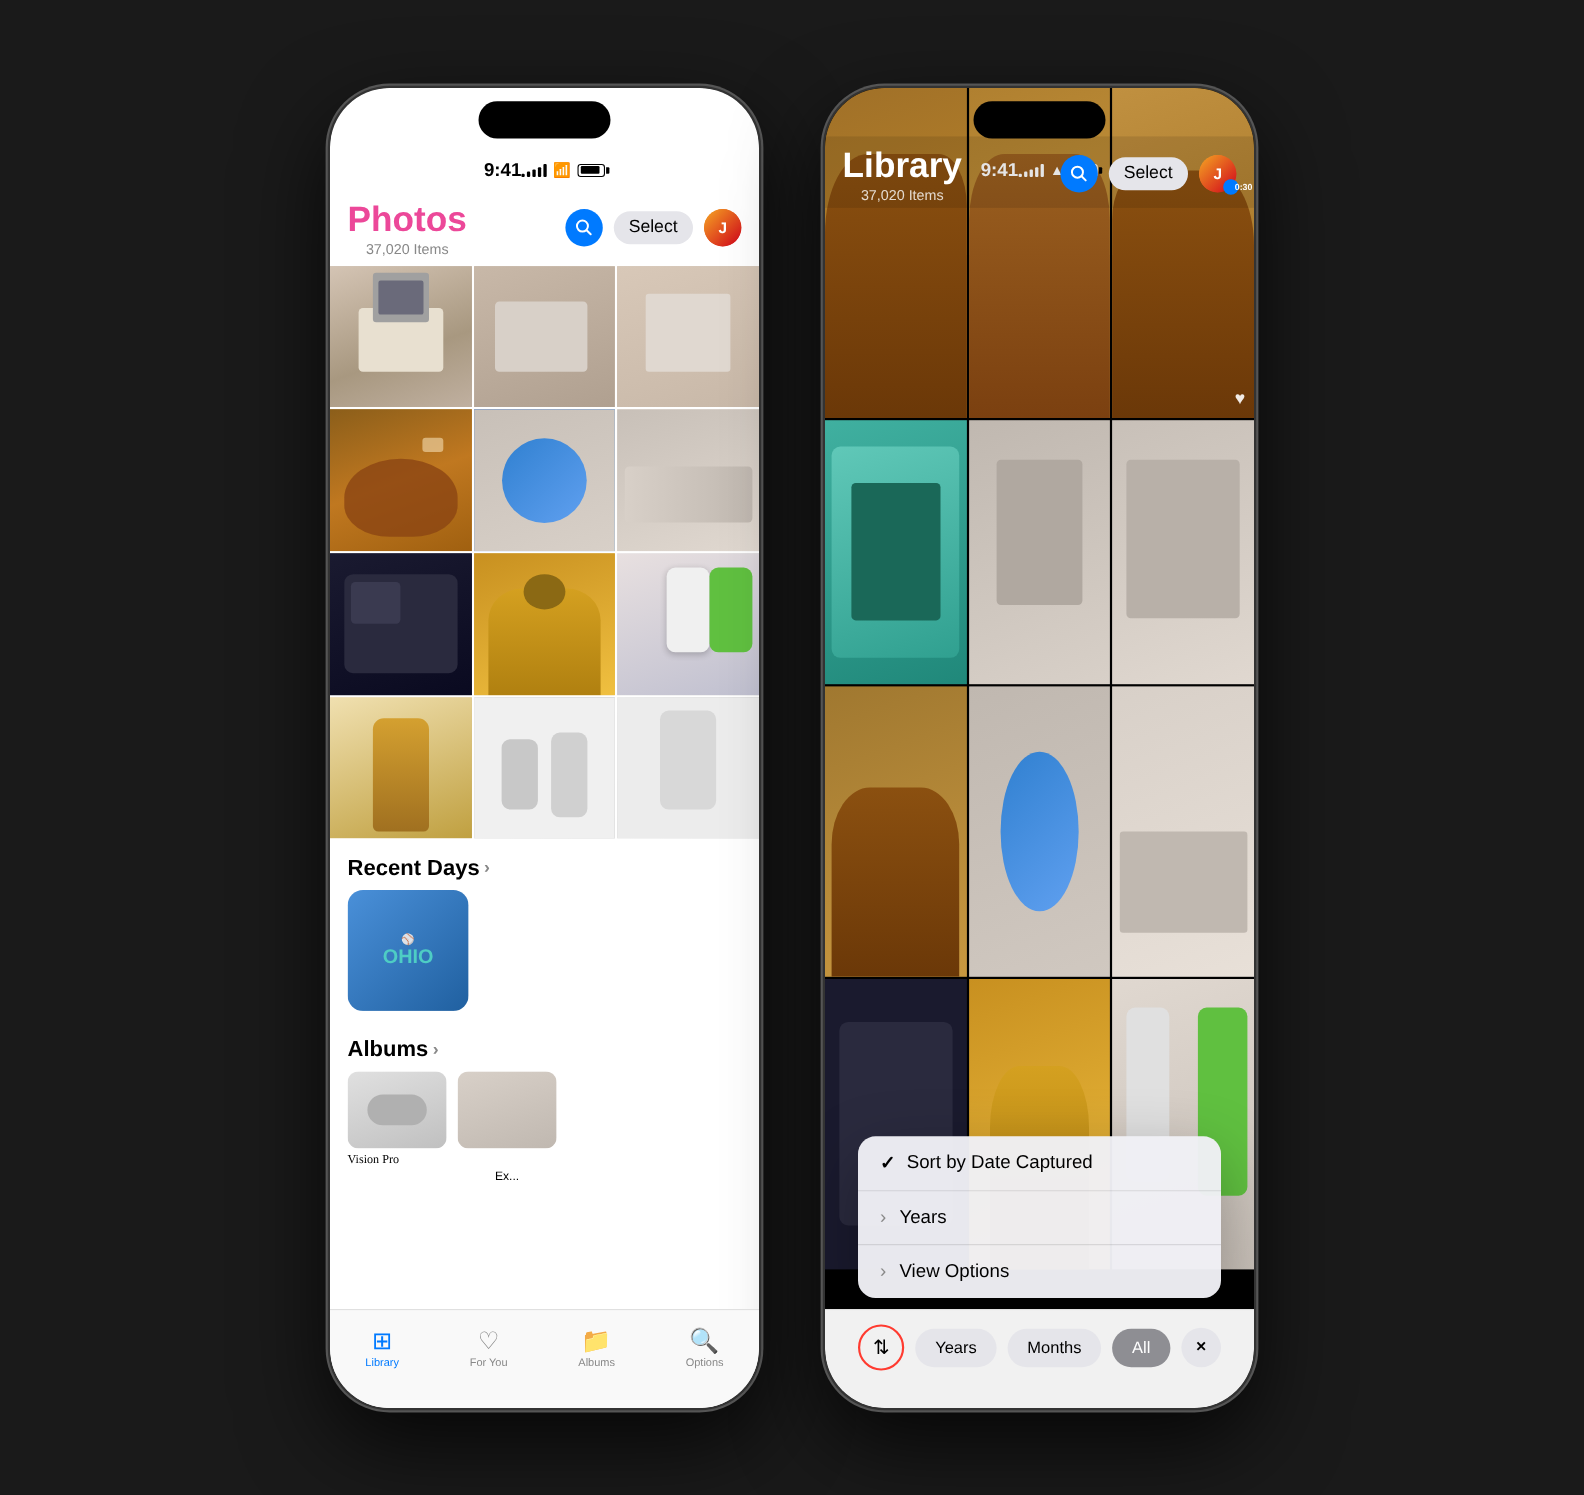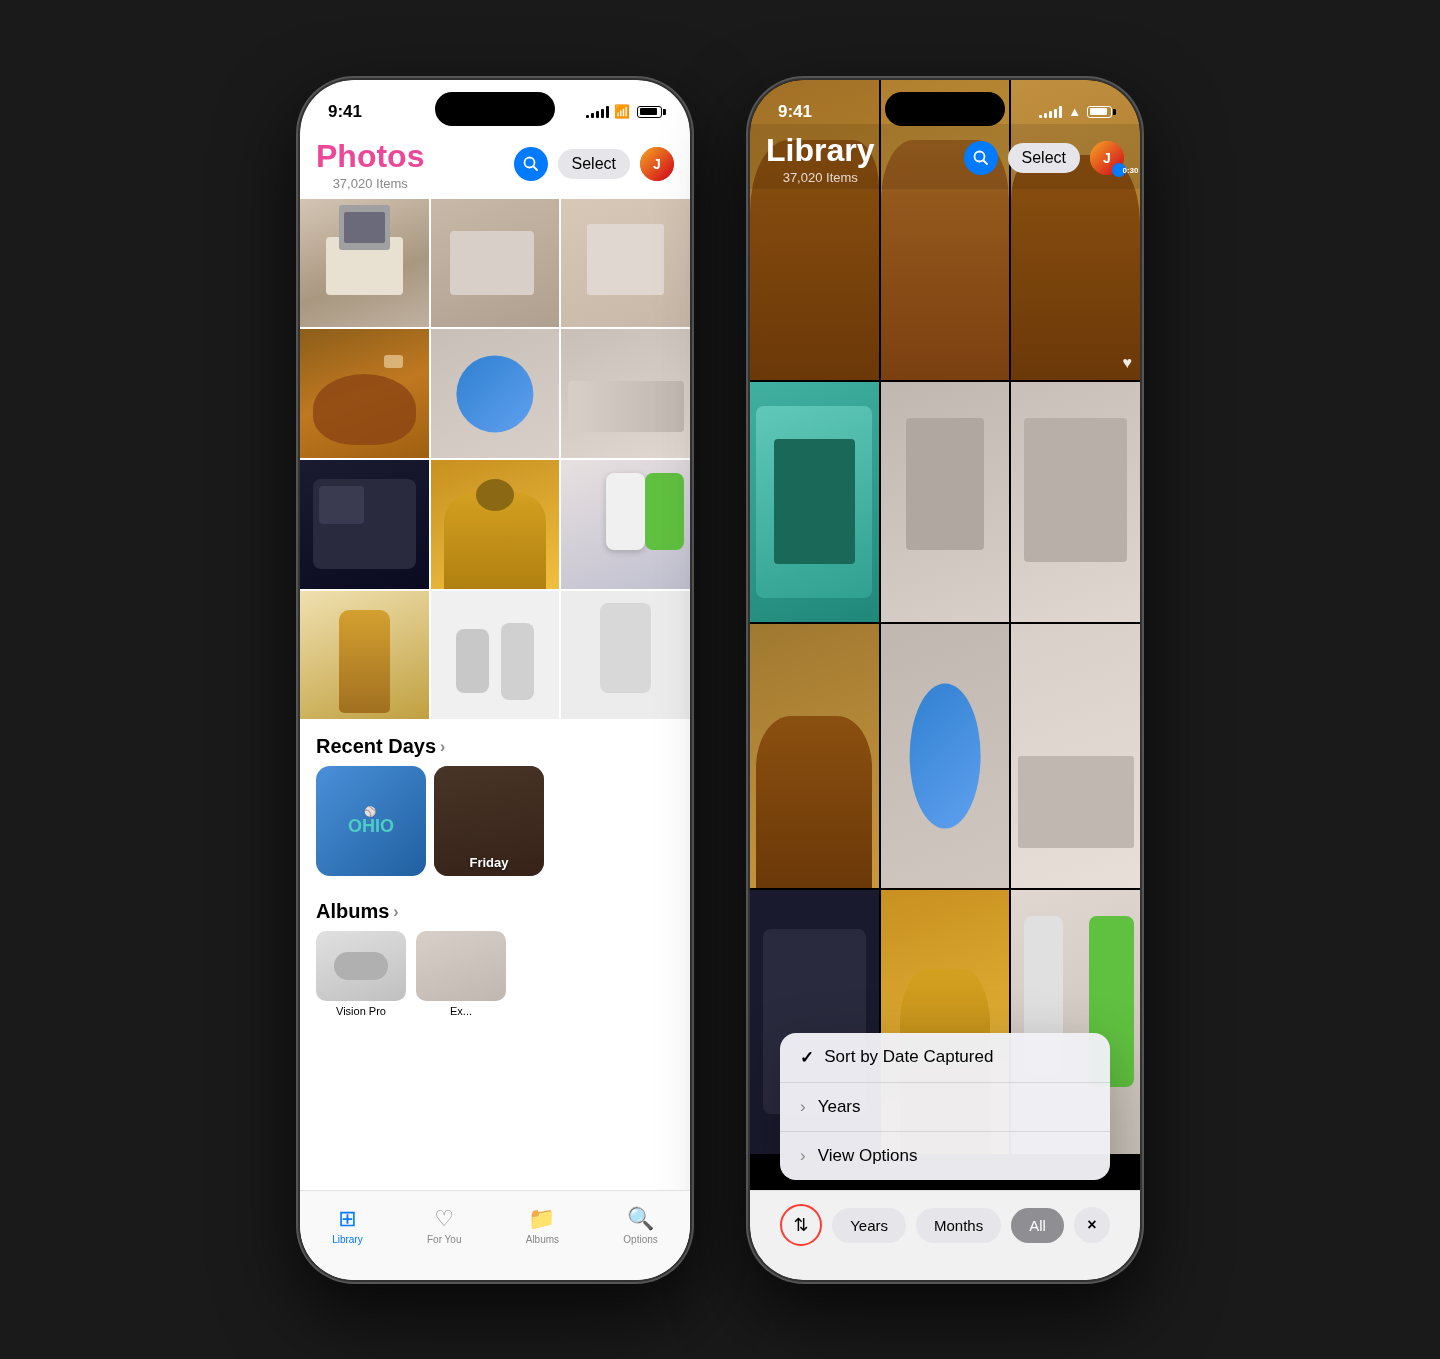--- a/index.html
+++ b/index.html
@@ -32,24 +32,25 @@
       border-radius: 52px;
       overflow: hidden;
     }
 
     
     .status-bar {
       height: 50px;
       background: transparent;
       display: flex;
       align-items: center;
-      justify-content: space-between;
+      justify-content: center;
       padding: 14px 28px 0;
       position: relative;
       z-index: 10;
+      margin-top: 43px;
     }
     .status-bar .time {
       font-size: 17px;
       font-weight: 600;
       color: #000;
     }
     .status-bar .right-icons {
       display: flex;
       align-items: center;
       gap: 6px;
@@ -438,46 +439,40 @@
     </div>
     <div class="days-row">
       <div class="day-card">
         <div style="width:100%;height:100%;background:linear-gradient(135deg,#4a90d9,#2060a0);display:flex;align-items:center;justify-content:center;">
           <div style="color:#fff;font-size:24px;font-weight:900;text-align:center;line-height:1.1;">
             <div style="font-size:10px;font-weight:600;opacity:0.9;">⚾</div>
             <div style="font-size:18px;font-weight:900;color:#4ecdc4;">OHIO</div>
           </div>
         </div>
       </div>
-      <div class="day-card">
-        <div style="width:100%;height:100%;background:linear-gradient(135deg,#3a2820,#6b4c38);position:relative;">
-          <div style="position:absolute;inset:0;background:linear-gradient(160deg,#4a3828,#2a1810);opacity:0.8;"></div>
-          <div class="day-label">Friday</div>
-        </div>
-      </div>
     </div>
 
     <div class="section-header">
       <span>Albums</span>
       <span class="chevron">›</span>
     </div>
     <div class="albums-row">
       <div style="display:flex;flex-direction:column;gap:4px;">
         <div style="width:90px;height:70px;border-radius:10px;overflow:hidden;background:linear-gradient(135deg,#d0d0d0,#a0a0a0);">
           <div style="width:100%;height:100%;background:linear-gradient(160deg,#e0e0e0,#c0c0c0);display:flex;align-items:center;justify-content:center;">
             <div style="width:60%;height:40%;background:#b0b0b0;border-radius:20px;"></div>
           </div>
         </div>
-        <span style="font-size:11px;color:#000;text-align:center;">Vision Pro</span>
+        <span style="font-size:11px;color:#000;text-align:left;font-family:Liberation Serif, serif;">Vision Pro</span>
       </div>
       <div style="display:flex;flex-direction:column;gap:4px;">
         <div style="width:90px;height:70px;border-radius:10px;overflow:hidden;background:linear-gradient(135deg,#c8c0b8,#e0d8d0);">
           <div style="width:100%;height:100%;background:linear-gradient(160deg,#d8d0c8,#c0b8b0);"></div>
         </div>
-        <span style="font-size:11px;color:#000;text-align:center;">Ex...</span>
+        <span style="font-size:11px;color:#000;text-align:center;margin-top:16px;">Ex...</span>
       </div>
     </div>
 
     <div class="tab-bar">
       <div class="tab-item active">
         <span class="tab-icon">⊞</span>
         <span>Library</span>
       </div>
       <div class="tab-item">
         <span class="tab-icon">♡</span>

